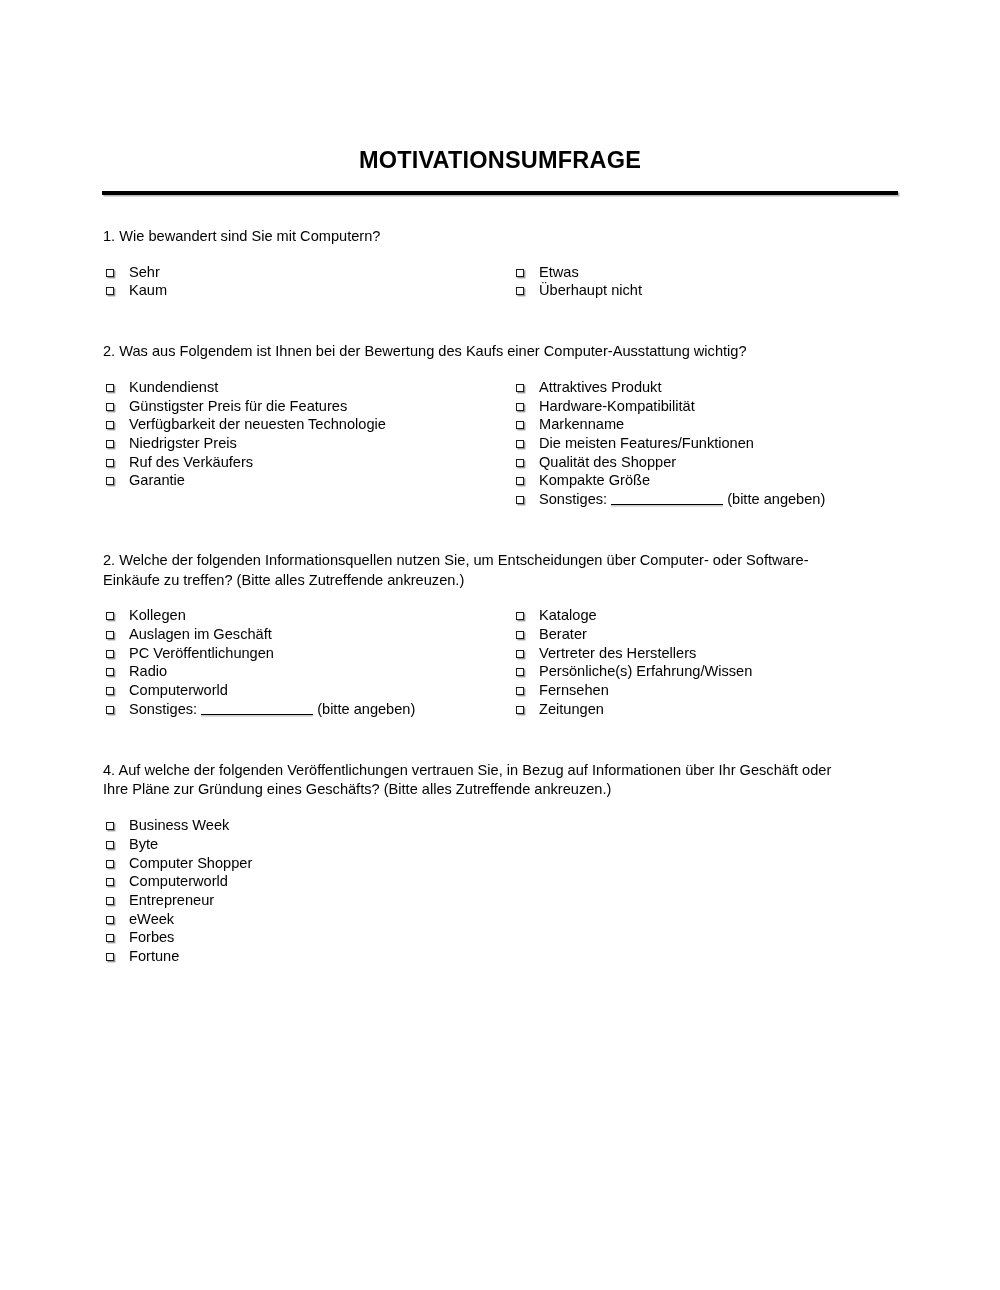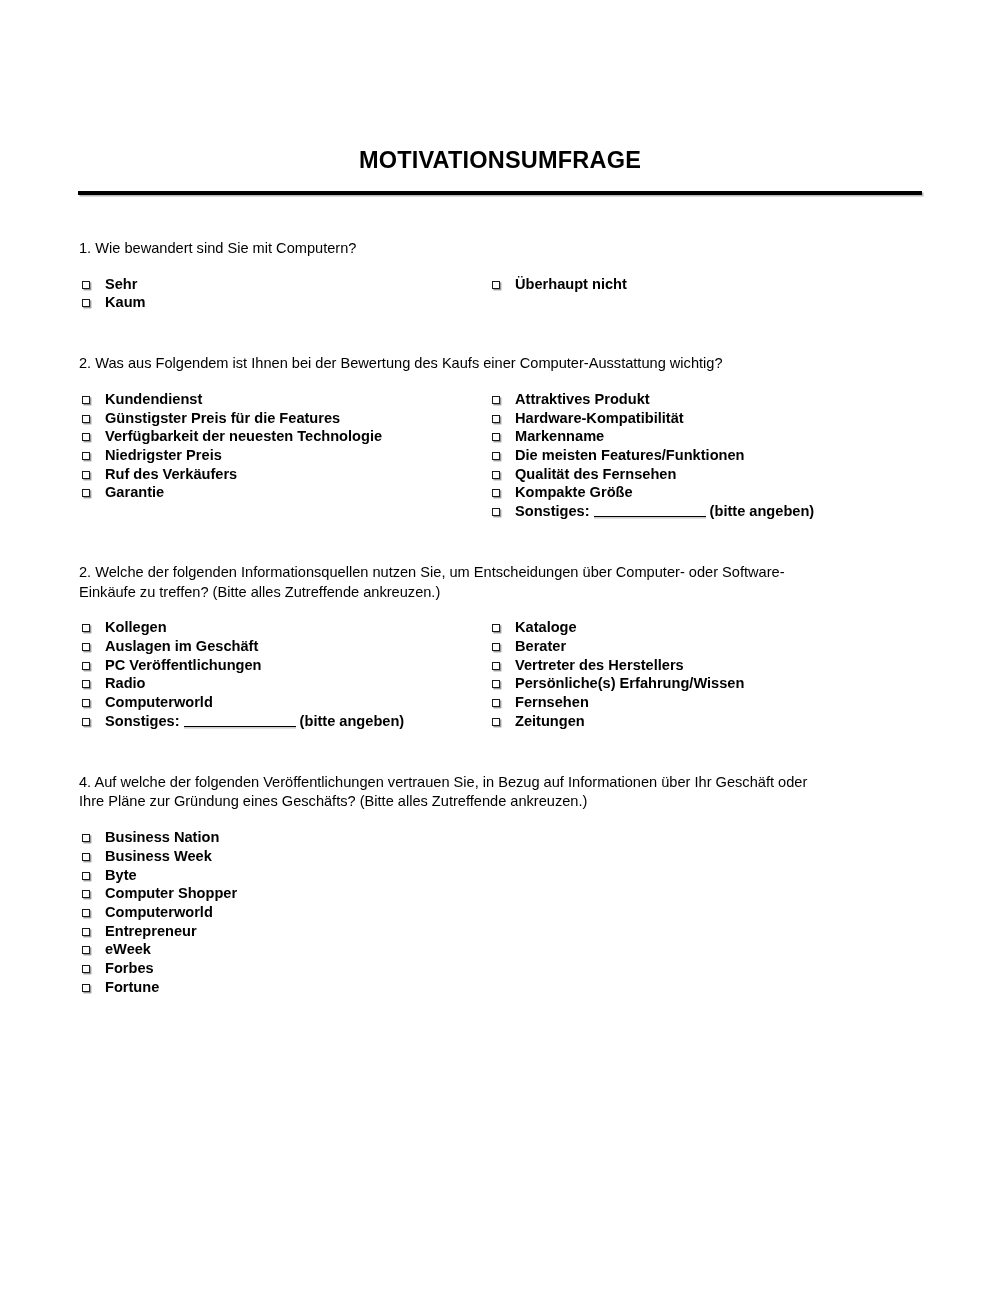--- a/index.html
+++ b/index.html
@@ -12,21 +12,21 @@
     height: 1290px;
     font-family: "Liberation Sans", sans-serif;
     color: #000000;
     -webkit-font-smoothing: antialiased;
   }
   .page {
     position: relative;
     width: 1000px;
     height: 1290px;
     box-sizing: border-box;
-    padding: 0 76px;
+    padding: 0 100px;
     background: #ffffff;
   }
 
   
   .doc-title {
     margin: 0;
     padding-top: 148px;
     text-align: center;
     font-size: 23.5px;
     font-weight: bold;
@@ -50,21 +50,20 @@
     margin: 0 0 0 3px;
     max-width: 742px;
   }
   .options {
     margin-top: 18px;
     position: relative;
   }
   .opt-col {
     display: inline-block;
     vertical-align: top;
-    font-weight: bold;
   }
   .opt-col.left  { width: 410px; }
   .opt-col.right { width: 360px; }
 
   .option {
     display: flex;
     align-items: flex-start;
     line-height: 1.0;
     height: 18.7px;
     font-size: 14.6px;
@@ -87,21 +86,21 @@
   }
   .blank {
     display: inline-block;
     width: 112px;
     border-bottom: 1.6px solid #000;
     margin: 0 4px -1px 4px;
     box-shadow: 0 1.4px 0 #b0b0b0;
   }
 
   
-  #q1 { margin-top: 44px; }
+  #q1 { margin-top: 32px; }
   #q2 { margin-top: 40px; }
   #q3 { margin-top: 40px; }
   #q4 { margin-top: 40px; }
 </style>
 </head>
 <body>
 
 <div class="page">
 
   <h1 class="doc-title">MOTIVATIONSUMFRAGE</h1>
@@ -112,20 +111,23 @@
       <div class="question-block" id="q1">
         <p class="question-text">1. Wie bewandert sind Sie mit Computern?</p>
         <div class="options"><div class="opt-col left"><div class="option">
               <span class="cb"></span>
               <span class="opt-label">Sehr</span>
             </div><div class="option">
               <span class="cb"></span>
               <span class="opt-label">Kaum</span>
             </div></div><div class="opt-col right"><div class="option">
               <span class="cb"></span>
+              <span class="opt-label">Etwas</span>
+            </div><div class="option">
+              <span class="cb"></span>
               <span class="opt-label">Überhaupt nicht</span>
             </div></div></div>
       </div>
       <div class="question-block" id="q2">
         <p class="question-text">2. Was aus Folgendem ist Ihnen bei der Bewertung des Kaufs einer Computer-Ausstattung wichtig?</p>
         <div class="options"><div class="opt-col left"><div class="option">
               <span class="cb"></span>
               <span class="opt-label">Kundendienst</span>
             </div><div class="option">
               <span class="cb"></span>
@@ -149,21 +151,21 @@
               <span class="cb"></span>
               <span class="opt-label">Hardware-Kompatibilität</span>
             </div><div class="option">
               <span class="cb"></span>
               <span class="opt-label">Markenname</span>
             </div><div class="option">
               <span class="cb"></span>
               <span class="opt-label">Die meisten Features/Funktionen</span>
             </div><div class="option">
               <span class="cb"></span>
-              <span class="opt-label">Qualität des Fernsehen</span>
+              <span class="opt-label">Qualität des Shopper</span>
             </div><div class="option">
               <span class="cb"></span>
               <span class="opt-label">Kompakte Größe</span>
             </div><div class="option">
               <span class="cb"></span>
               <span class="opt-label"><span>Sonstiges:</span><span class="blank"></span><span>(bitte angeben)</span></span>
             </div></div></div>
       </div>
       <div class="question-block" id="q3">
         <p class="question-text">2. Welche der folgenden Informationsquellen nutzen Sie, um Entscheidungen über Computer- oder Software-Einkäufe zu treffen? (Bitte alles Zutreffende ankreuzen.)</p>
@@ -202,23 +204,20 @@
               <span class="opt-label">Fernsehen</span>
             </div><div class="option">
               <span class="cb"></span>
               <span class="opt-label">Zeitungen</span>
             </div></div></div>
       </div>
       <div class="question-block" id="q4">
         <p class="question-text">4. Auf welche der folgenden Veröffentlichungen vertrauen Sie, in Bezug auf Informationen über Ihr Geschäft oder Ihre Pläne zur Gründung eines Geschäfts? (Bitte alles Zutreffende ankreuzen.)</p>
         <div class="options"><div class="opt-col left"><div class="option">
               <span class="cb"></span>
-              <span class="opt-label">Business Nation</span>
-            </div><div class="option">
-              <span class="cb"></span>
               <span class="opt-label">Business Week</span>
             </div><div class="option">
               <span class="cb"></span>
               <span class="opt-label">Byte</span>
             </div><div class="option">
               <span class="cb"></span>
               <span class="opt-label">Computer Shopper</span>
             </div><div class="option">
               <span class="cb"></span>
               <span class="opt-label">Computerworld</span>

